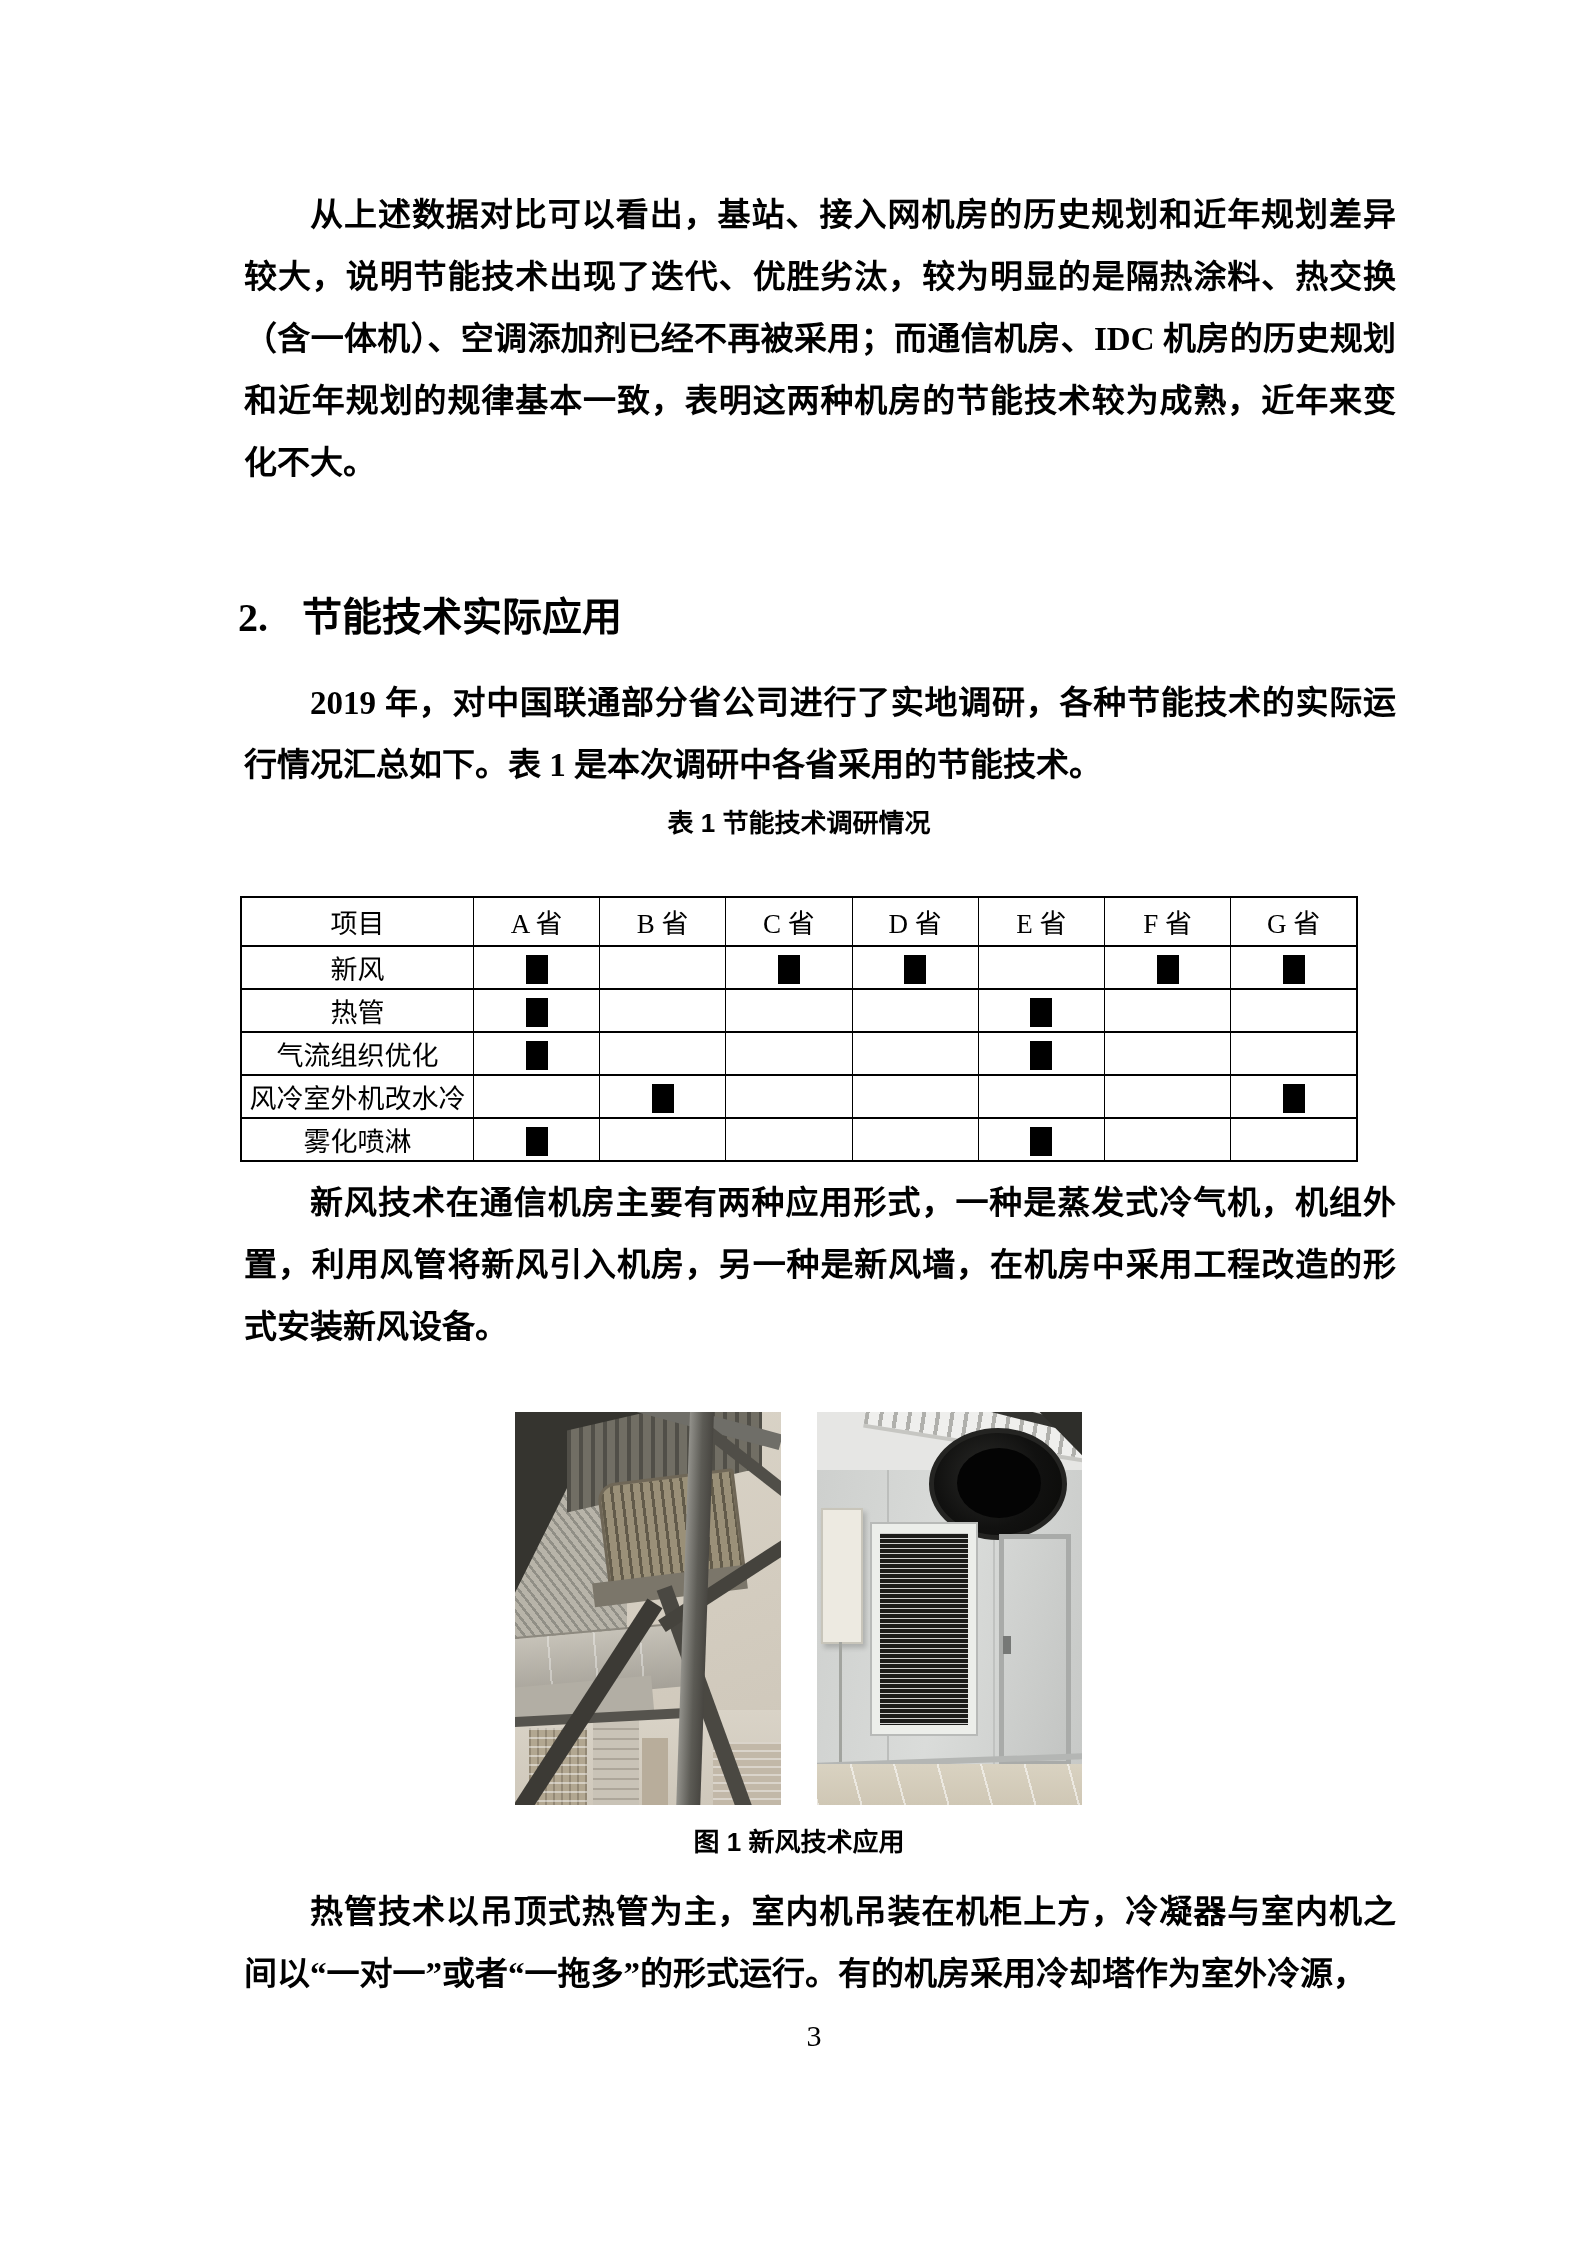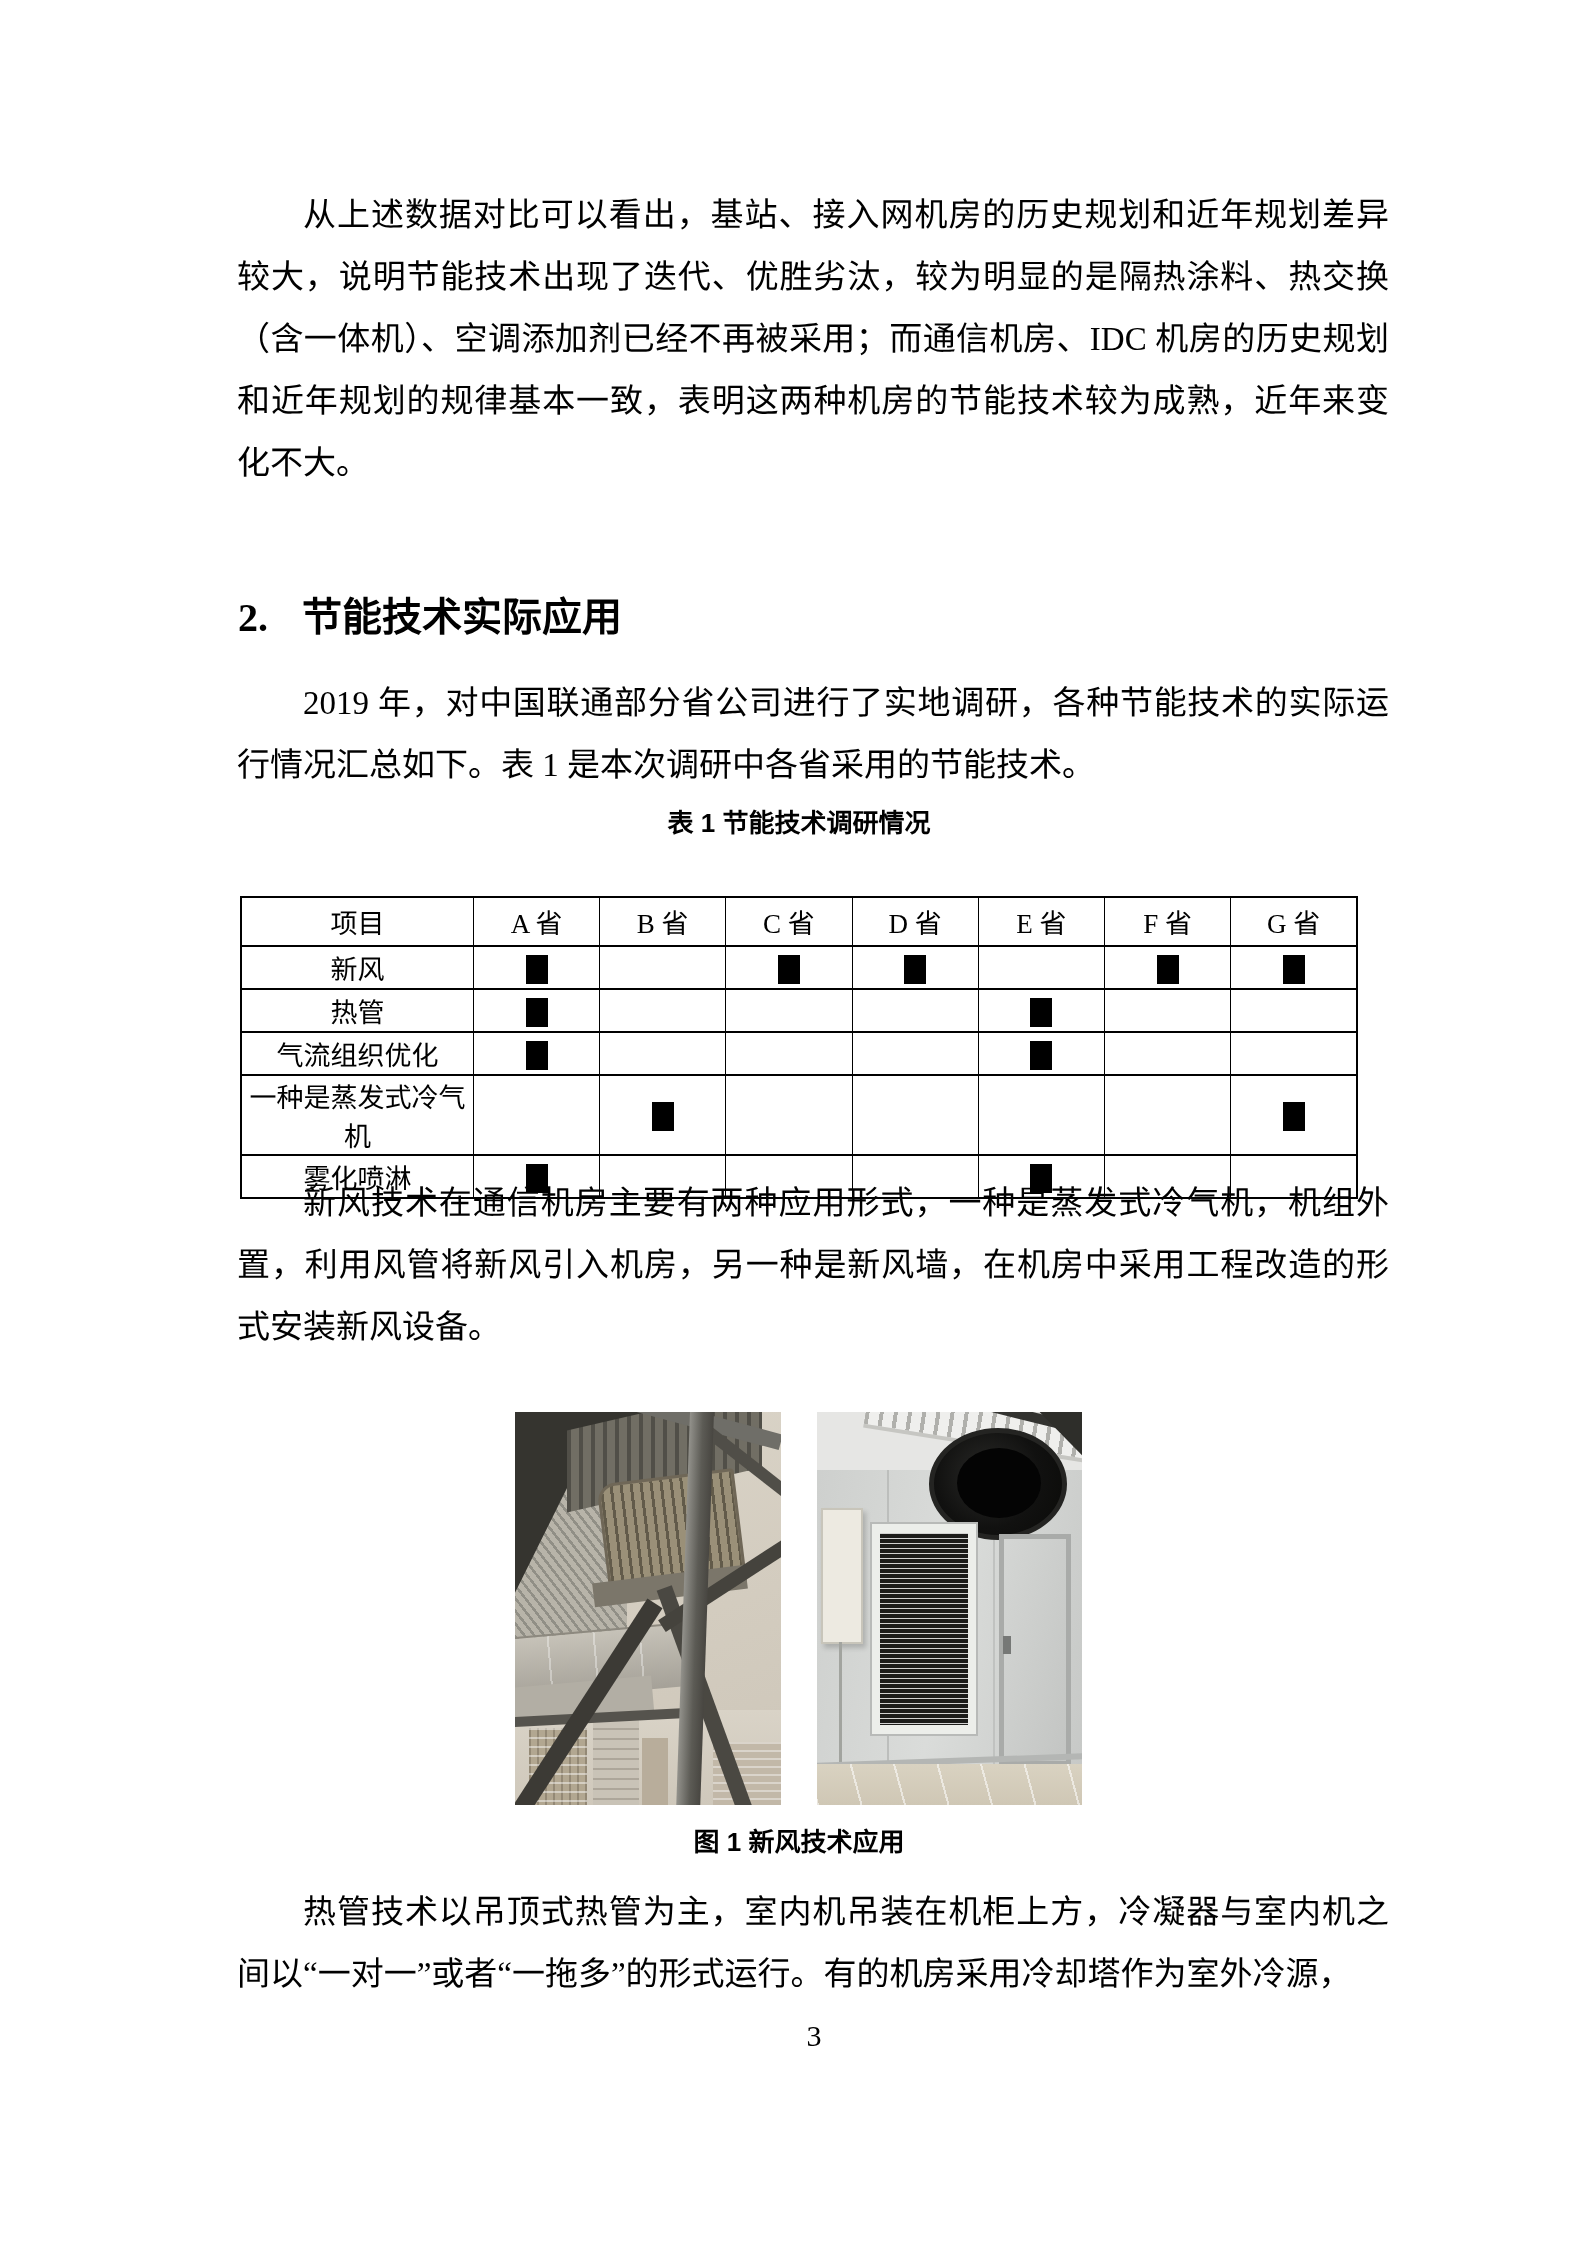--- a/index.html
+++ b/index.html
@@ -1,20 +1,20 @@
 <!DOCTYPE html>
 <html lang="zh-CN"><head>
 <meta charset="utf-8">
 <style>
   html,body{margin:0;padding:0;background:#ffffff;}
   .page{position:relative;width:1587px;height:2245px;background:#fff;overflow:hidden;
         font-family:"Liberation Serif","DejaVu Serif",serif;color:#000;}
-  .body{position:absolute;left:237px;width:1152px;margin:0;
+  .body{position:absolute;left:244px;width:1152px;margin:0;
         font-size:33px;line-height:62px;text-align:justify;text-justify:inter-ideograph;
-        text-indent:66px;}
+        text-indent:66px;font-weight:bold;}
   .p1{top:184px;} .p2{top:432px;} .p3{top:672px;} .p4{top:1172px;} .p5{top:1881px;}
   .heading{position:absolute;left:238px;top:592px;width:1152px;margin:0;
         font-family:"Liberation Sans","DejaVu Sans",sans-serif;
         font-size:40px;font-weight:bold;line-height:50px;}
   .heading .hnum{display:inline-block;width:64px;font-family:"Liberation Serif","DejaVu Serif",serif;font-weight:bold;}
   .tcaption,.fcaption{position:absolute;left:238px;width:1122px;text-align:center;
         font-family:"Liberation Sans","DejaVu Sans",sans-serif;
         font-size:26px;font-weight:bold;line-height:34px;}
   .tcaption{top:806px;} .fcaption{top:1825px;}
   table.survey{position:absolute;left:240px;top:856px;width:1118px;
@@ -158,21 +158,21 @@
         <td>气流组织优化</td>
         <td><span class="mark on"></span></td>
         <td><span class="mark"></span></td>
         <td><span class="mark"></span></td>
         <td><span class="mark"></span></td>
         <td><span class="mark on"></span></td>
         <td><span class="mark"></span></td>
         <td><span class="mark"></span></td>
       </tr>
       <tr>
-        <td>一种是蒸发式冷气机</td>
+        <td>风冷室外机改水冷</td>
         <td><span class="mark"></span></td>
         <td><span class="mark on"></span></td>
         <td><span class="mark"></span></td>
         <td><span class="mark"></span></td>
         <td><span class="mark"></span></td>
         <td><span class="mark"></span></td>
         <td><span class="mark on"></span></td>
       </tr>
       <tr>
         <td>雾化喷淋</td>

